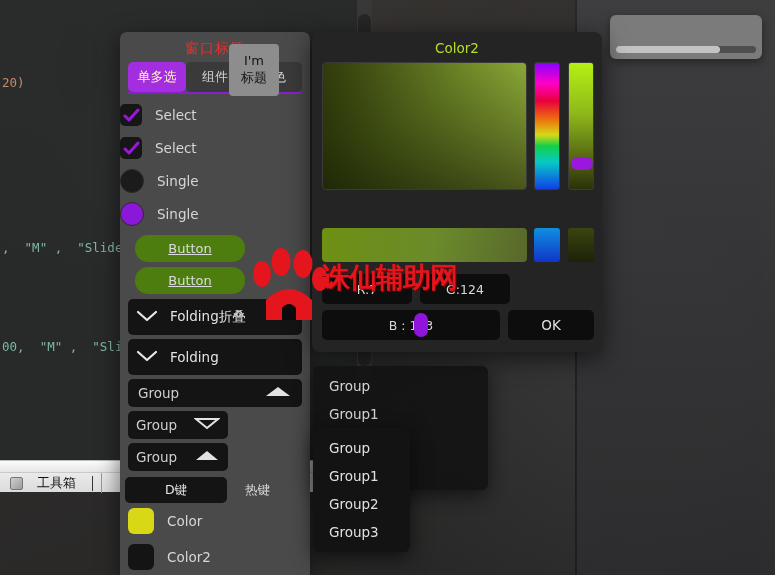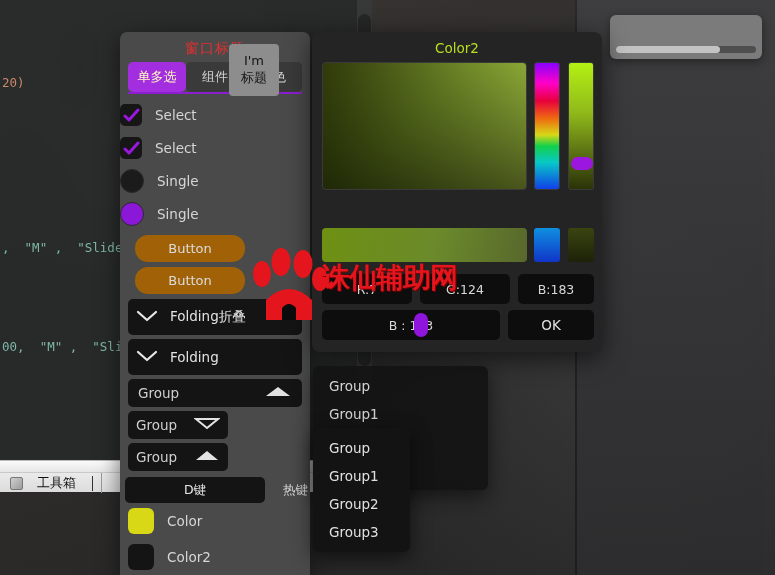--- a/index.html
+++ b/index.html
@@ -130,23 +130,24 @@
     border:1px solid #2a2a2a;
   }
   .radio.on{ background:#8b17d8; }
   .row .lbl{
     margin-left:13px; font-size:13.5px; color:#d6d6d6;
     font-family:"DejaVu Sans", sans-serif;
   }
 
   .btn-dark{
     margin:5px 0 5px 15px; width:110px; height:27px; border-radius:13px;
-    background:#a16207; color:#dcdcdc; font-size:13px;
+    background:#4d7c0f; color:#dcdcdc; font-size:13px;
     display:flex; align-items:center; justify-content:center;
     font-family:"DejaVu Sans", sans-serif;
+    text-decoration:underline;
   }
 
   .fold{
     margin:4px 0 4px 8px; width:174px; height:36px; border-radius:5px;
     background:#141414; display:flex; align-items:center; padding-left:8px;
     color:#e2e2e2; font-size:13.5px; gap:12px;
     font-family:"DejaVu Sans", sans-serif;
   }
   .grp-wide{
     margin:4px 0 4px 8px; width:174px; height:28px; border-radius:5px;
@@ -157,21 +158,21 @@
   }
   .grp-narrow{
     margin:4px 0 4px 8px; width:100px; height:28px; border-radius:5px;
     background:#141414; display:flex; align-items:center;
     justify-content:space-between; padding:0 8px;
     color:#cfcfcf; font-size:13.5px;
     font-family:"DejaVu Sans", sans-serif;
   }
   .keyrow{ display:flex; align-items:center; margin-top:6px; }
   .key-btn{
-    margin-left:5px; width:140px; height:26px; border-radius:5px;
+    margin-left:5px; width:102px; height:26px; border-radius:5px;
     background:#141414; color:#e6e6e6; font-size:12.5px;
     display:flex; align-items:center; justify-content:center;
     font-family:"DejaVu Sans", sans-serif;
   }
   .key-lbl{
     margin-left:18px; font-size:12.5px; color:#dcdcdc;
     font-family:"DejaVu Sans", sans-serif;
   }
   .swatch{
     width:26px; height:26px; border-radius:6px; flex:none; margin-left:8px;
@@ -476,21 +477,20 @@
   <div id="val-knob"></div>
 
   <div id="preview-row">
     <div id="preview-main" style="background:linear-gradient(100deg,#6e9012 0%, #6b8a2b 55%, #58682c 100%);"></div>
     <div id="preview-b"></div>
     <div id="preview-c"></div>
   </div>
 
   <div class="cd-field" id="f-r">R:7</div>
   <div class="cd-field" id="f-g">G:124</div>
-  <div class="cd-field" id="f-b">B:183</div>
 
   <div id="slider-b">
     <span>B : 183</span>
   </div>
   <div id="slider-b-knob"></div>
 
   <div id="ok-btn">OK</div>
 </div>
 
 <div class="dropdown" id="dropdown-back">

